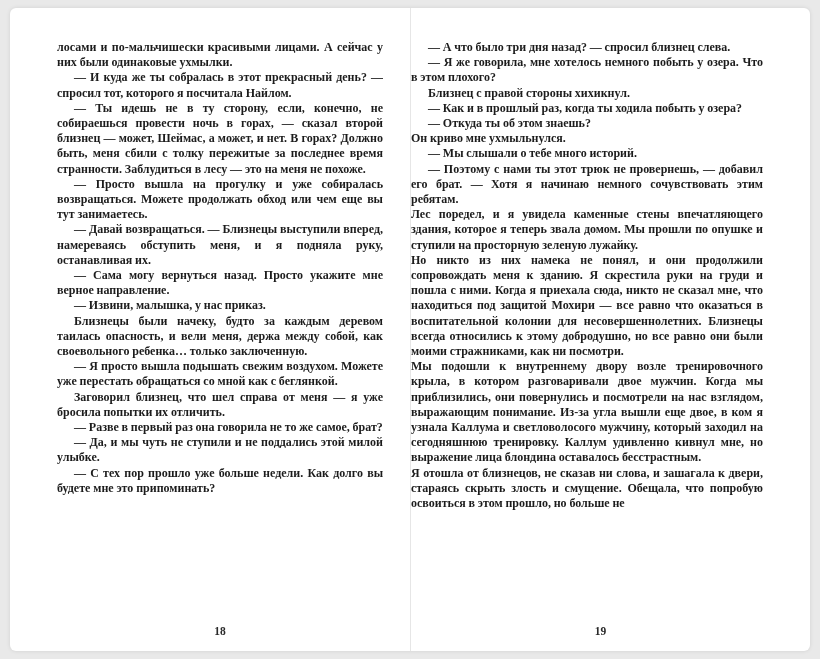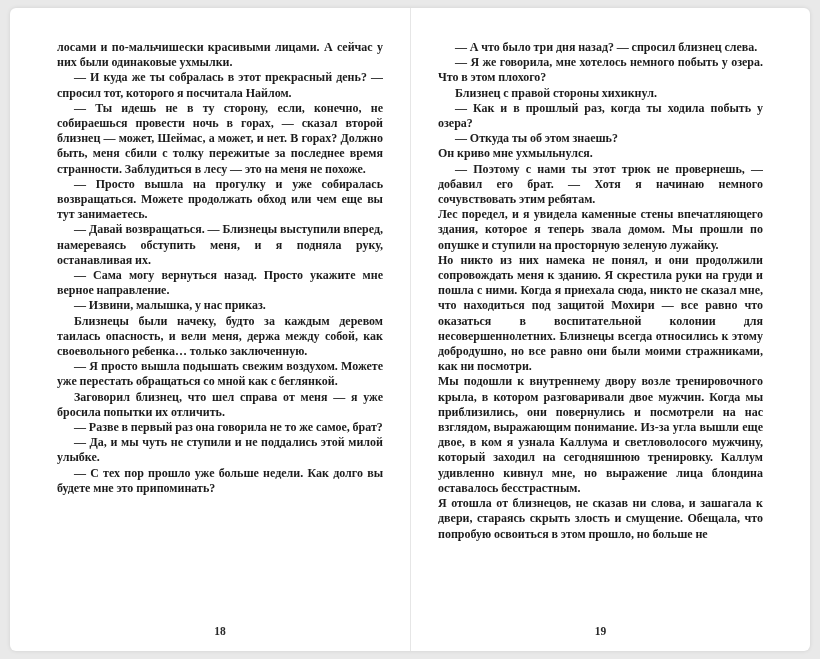--- a/index.html
+++ b/index.html
@@ -24,21 +24,21 @@
   }
   .page {
     position: relative;
     width: 50%;
     height: 100%;
     box-sizing: border-box;
     padding-top: 32px;
     font-weight: bold;
   }
   .page-left  { padding-left: 47px; padding-right: 27px; }
-  .page-right { padding-left: 27px; padding-right: 47px; border-left: 1px solid #e6e6e6; }
+  .page-right { padding-right: 47px; border-left: 1px solid #e6e6e6; }
   .page-text {
     height: 578px;
     overflow: hidden;
     hyphens: auto;
     -webkit-hyphens: auto;
   }
   .para {
     margin: 0;
     font-size: 12px;
     line-height: 15.2px;
@@ -80,20 +80,21 @@
     <div class="page-number">18</div>
   </div>
   <div class="page page-right">
     <div class="page-text">
         <p class="para indent" lang="ru">— А что было три дня назад? — спросил близнец слева.</p>
         <p class="para indent" lang="ru">— Я же говорила, мне хотелось немного побыть у озера. Что в этом плохого?</p>
         <p class="para indent" lang="ru">Близнец с правой стороны хихикнул.</p>
         <p class="para indent" lang="ru">— Как и в прошлый раз, когда ты ходила побыть у озера?</p>
         <p class="para indent" lang="ru">— Откуда ты об этом знаешь?</p>
         <p class="para" lang="ru">Он криво мне ухмыльнулся.</p>
+        <p class="para indent" lang="ru">— Мы слышали о тебе много историй.</p>
         <p class="para indent" lang="ru">— Поэтому с нами ты этот трюк не провернешь, — добавил его брат. — Хотя я начинаю немного сочувствовать этим ребятам.</p>
         <p class="para" lang="ru">Лес поредел, и я увидела каменные стены впечатляющего здания, которое я теперь звала домом. Мы прошли по опушке и ступили на просторную зеленую лужайку.</p>
         <p class="para" lang="ru">Но никто из них намека не понял, и они продолжили сопровождать меня к зданию. Я скрестила руки на груди и пошла с ними. Когда я приехала сюда, никто не сказал мне, что находиться под защитой Мохири — все равно что оказаться в воспитательной колонии для несовершеннолетних. Близнецы всегда относились к этому добродушно, но все равно они были моими стражниками, как ни посмотри.</p>
         <p class="para" lang="ru">Мы подошли к внутреннему двору возле тренировочного крыла, в котором разговаривали двое мужчин. Когда мы приблизились, они повернулись и посмотрели на нас взглядом, выражающим понимание. Из-за угла вышли еще двое, в ком я узнала Каллума и светловолосого мужчину, который заходил на сегодняшнюю тренировку. Каллум удивленно кивнул мне, но выражение лица блондина оставалось бесстрастным.</p>
         <p class="para" lang="ru">Я отошла от близнецов, не сказав ни слова, и зашагала к двери, стараясь скрыть злость и смущение. Обещала, что попробую освоиться в этом прошло, но больше не</p>
       </div>
     <div class="page-number">19</div>
   </div>
 </div>
 

